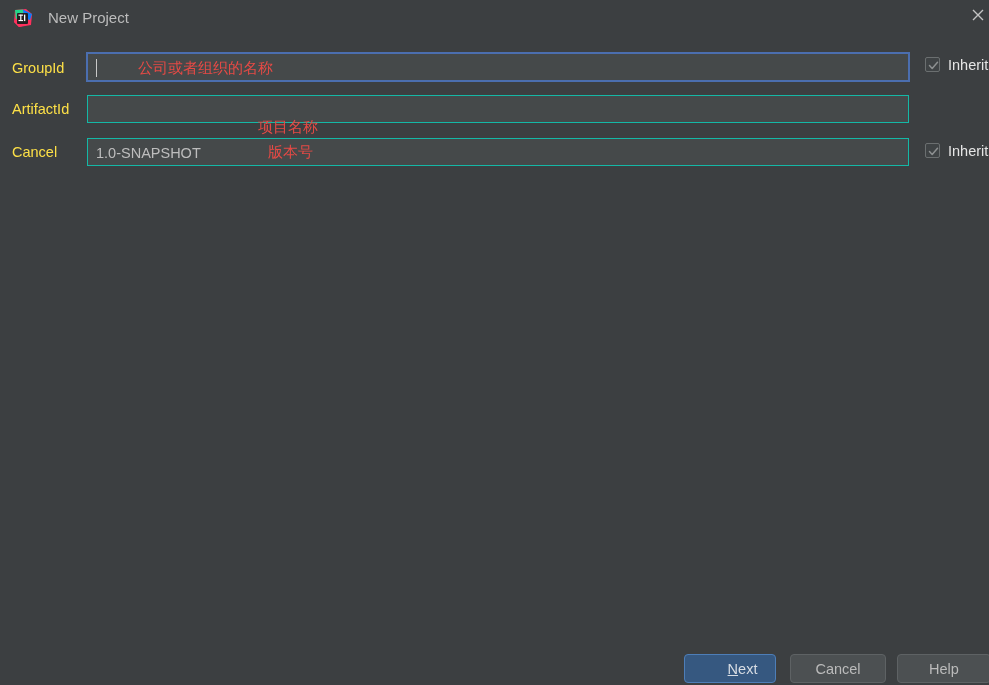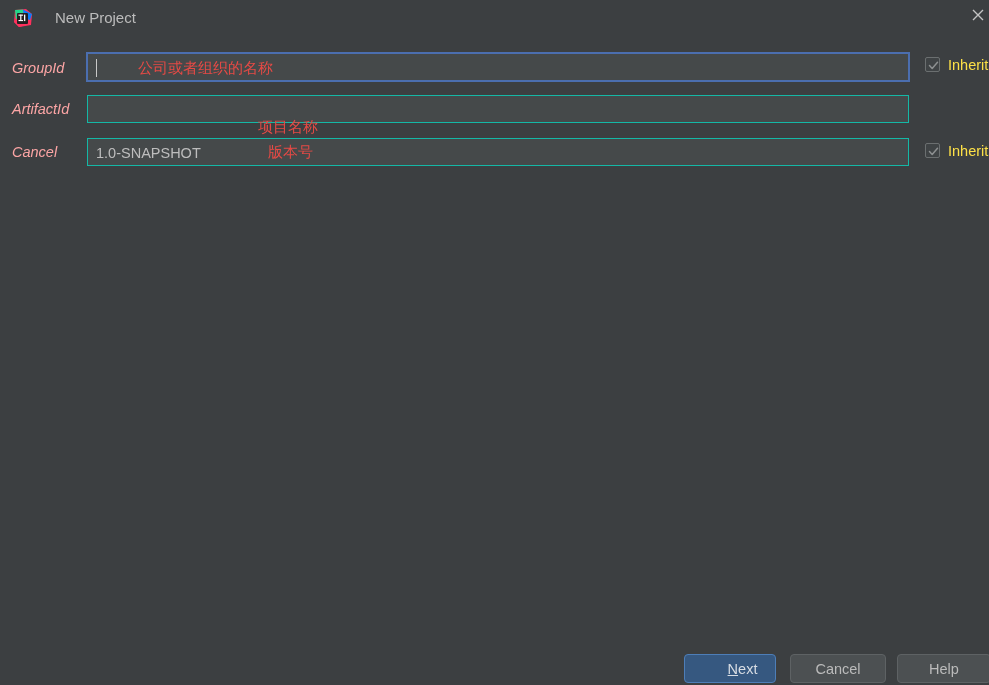--- a/index.html
+++ b/index.html
@@ -32,43 +32,42 @@
     height: 36px;
     background: #3c3f41;
   }
   #app-icon {
     position: absolute;
     left: 13px; top: 8px;
     width: 20px; height: 20px;
   }
   #title-text {
     position: absolute;
-    left: 55px; top: 8px;
+    left: 48px; top: 8px;
     font-size: 15px;
     color: #bcbcbc;
     line-height: 20px;
     white-space: nowrap;
   }
   #close-button {
     position: absolute;
     left: 965px; top: 0px;
     width: 46px; height: 30px;
     cursor: default;
   }
   #close-button svg { position: absolute; left: 6px; top: 8px; }
 
   
   .form-label {
     position: absolute;
     left: 12px;
     font-size: 14.5px;
-    color: #fca5a5;
-    line-height: 20px;
-    white-space: nowrap;
-    font-style: italic;
+    color: #fde047;
+    line-height: 20px;
+    white-space: nowrap;
   }
   .text-field {
     position: absolute;
     left: 87px;
     width: 822px;
     height: 28px;
     box-sizing: border-box;
     background: #45494a;
     border: 1px solid #14b8a6;
     border-radius: 0px;
@@ -115,21 +114,21 @@
     box-sizing: border-box;
     border: 1px solid #6b6f70;
     border-radius: 2px;
     background: #3f4345;
   }
   .checkbox-box svg { position: absolute; left: 1px; top: 1px; }
   .checkbox-label {
     position: absolute;
     left: 23px; top: -2px;
     font-size: 14.5px;
-    color: #fde047;
+    color: #e5e5e5;
     line-height: 20px;
     white-space: nowrap;
   }
 
   
   .btn {
     position: absolute;
     top: 654px;
     height: 29px;
     box-sizing: border-box;

